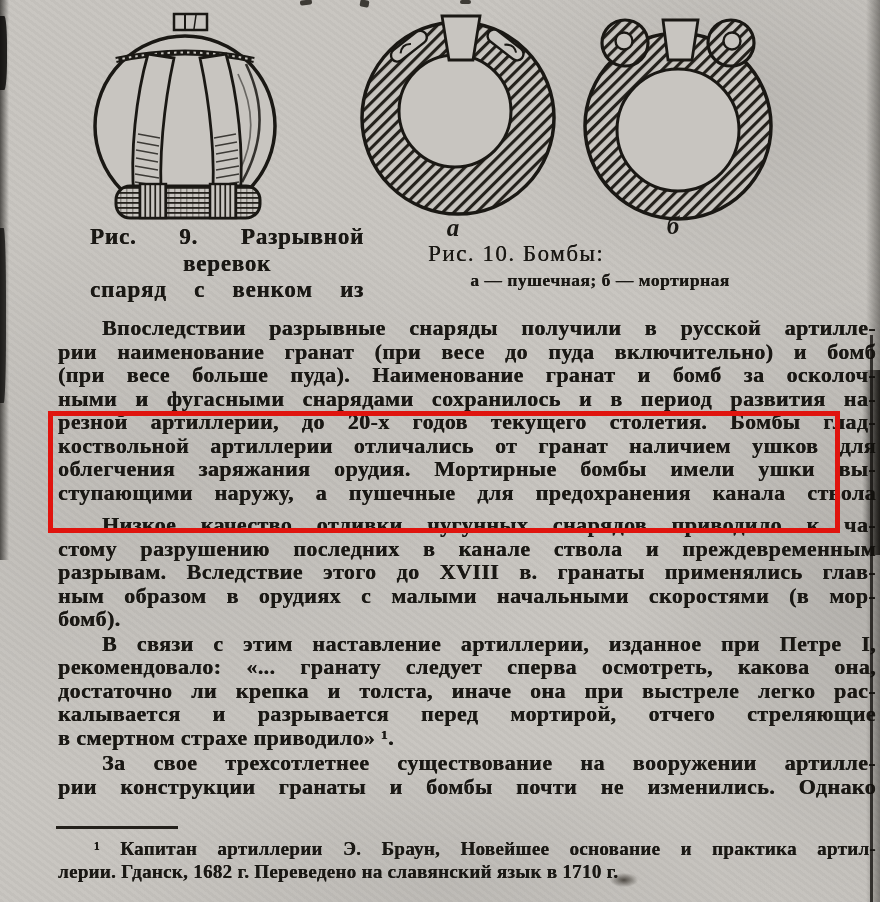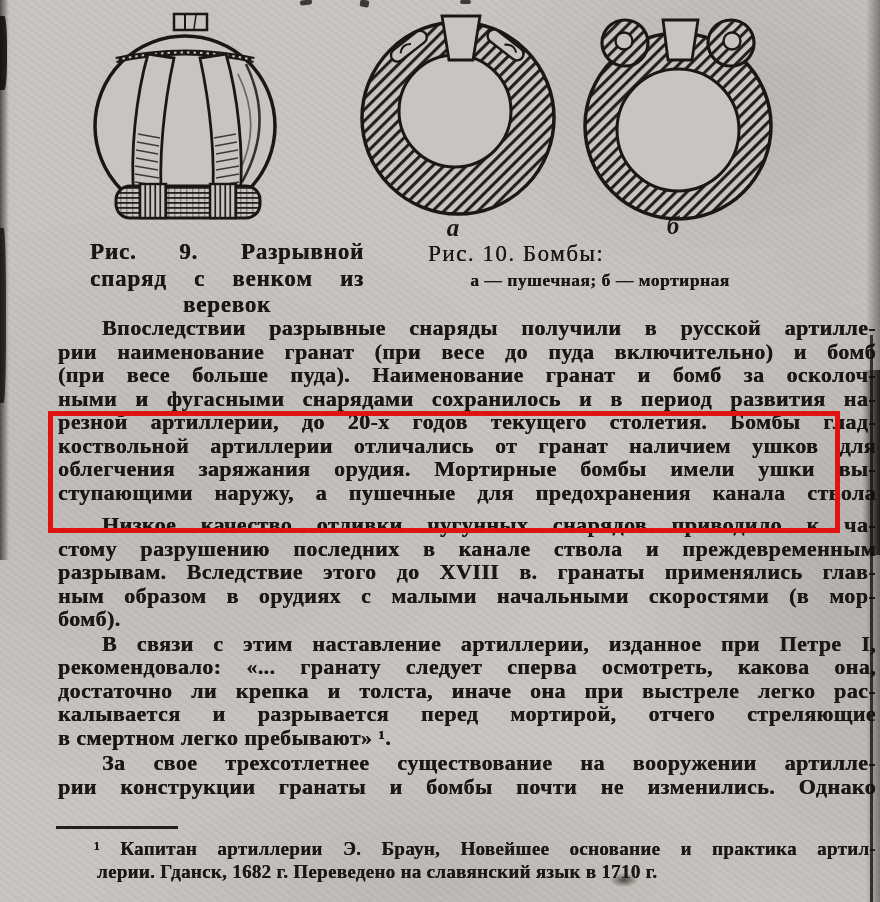--- a/index.html
+++ b/index.html
@@ -20,38 +20,38 @@
   .para{margin:0;}
   .para.m2{margin-top:9px}.para.m3{margin-top:1px}.para.m4{margin-top:2px}
   .bl{
     line-height:23.5px;font-size:22px;font-weight:700;letter-spacing:.4px;
     text-align:justify;text-align-last:justify;white-space:normal;
     text-shadow:.3px 0 0 currentColor;
   }
   .bl.last{text-align-last:left;}
   .bl.indent{text-indent:44px;}
   
-  .cap9{position:absolute;left:90px;top:239px;width:274px;}
+  .cap9{position:absolute;left:90px;top:224px;width:274px;}
   .cap9 .cl{font-size:23px;font-weight:700;line-height:26.5px;letter-spacing:.8px;
     text-align:justify;text-align-last:justify;text-shadow:.3px 0 0 currentColor;}
   .cap9 .cl.center{text-align:center;text-align-last:center;}
   .cap10t{position:absolute;left:428px;top:241px;width:284px;font-size:23px;font-weight:400;
     letter-spacing:1.5px;text-align:left;text-shadow:.3px 0 0 currentColor;}
   .cap10s{position:absolute;left:420px;top:270px;width:360px;font-size:17.5px;font-weight:700;
     letter-spacing:.5px;text-align:center;text-shadow:.2px 0 0 currentColor;}
   .ringlabel{position:absolute;width:34px;text-align:center;font-size:25px;font-weight:700;
     font-style:italic;}
   .la{left:436px;top:214px;} .lb{left:656px;top:212px;}
   
   .footsep{position:absolute;left:56px;top:826px;width:122px;height:3px;background:#23201b;}
   .footnote{position:absolute;left:58px;top:837px;width:818px;}
   .fl{font-size:19px;font-weight:700;line-height:23px;letter-spacing:.3px;
     text-align:justify;text-align-last:justify;text-shadow:.2px 0 0 currentColor;}
   .fl.indent{text-indent:36px;}
-  .fl.last{text-align-last:left;margin-left:39px;}
+  .fl.last{text-align-last:left;}
   
   .hlbox{position:absolute;left:48px;top:411px;width:792px;height:122px;box-sizing:border-box;
     border:5px solid #e0140e;z-index:5;}
   
   .fig{position:absolute;}
   .f9{left:88px;top:12px;width:200px;height:212px;}
   .f10a{left:358px;top:12px;width:200px;height:210px;}
   .f10b{left:578px;top:16px;width:200px;height:206px;}
   
   .edge{position:absolute;pointer-events:none;}
@@ -141,22 +141,22 @@
     <circle cx="154" cy="25" r="8.5" fill="#c8c5c0" stroke="#1a1814" stroke-width="2.4"></circle>
     <polygon points="85,4 120,4 114,44 90,44" fill="#c8c5c0" stroke="#1a1814" stroke-width="2.8"></polygon>
     <circle cx="100" cy="114" r="61" fill="#c8c5c0" stroke="#1a1814" stroke-width="3"></circle>
   </svg>
 
   <div class="ringlabel la">а</div>
   <div class="ringlabel lb">б</div>
 
   <div class="cap9">
     <div class="cl">Рис. 9. Разрывной</div>
+    <div class="cl center">веревок</div>
     <div class="cl">спаряд с венком из</div>
-    <div class="cl center">веревок</div>
   </div>
   <div class="cap10t">Рис. 10. Бомбы:</div>
   <div class="cap10s">а — пушечная; б — мортирная</div>
 
   <div class="bodytext">
     <div class="para">
       <div class="bl indent">Впоследствии разрывные снаряды получили в русской артилле-</div>
       <div class="bl">рии наименование гранат (при весе до пуда включительно) и бомб</div>
       <div class="bl">(при весе больше пуда). Наименование гранат и бомб за осколоч-</div>
       <div class="bl">ными и фугасными снарядами сохранилось и в период развития на-</div>
@@ -170,21 +170,21 @@
       <div class="bl">стому разрушению последних в канале ствола и преждевременным</div>
       <div class="bl">разрывам. Вследствие этого до XVIII в. гранаты применялись глав-</div>
       <div class="bl">ным образом в орудиях с малыми начальными скоростями (в мор-</div>
       <div class="bl last">бомб).</div>
     </div>
     <div class="para m3">
       <div class="bl indent">В связи с этим наставление артиллерии, изданное при Петре I,</div>
       <div class="bl">рекомендовало: «... гранату следует сперва осмотреть, какова она,</div>
       <div class="bl">достаточно ли крепка и толста, иначе она при выстреле легко рас-</div>
       <div class="bl">калывается и разрывается перед мортирой, отчего стреляющие</div>
-      <div class="bl last">в смертном легко пребывают» ¹.</div>
+      <div class="bl last">в смертном страхе приводило» ¹.</div>
     </div>
     <div class="para m4">
       <div class="bl indent">За свое трехсотлетнее существование на вооружении артилле-</div>
       <div class="bl">рии конструкции гранаты и бомбы почти не изменились. Однако</div>
     </div>
   </div>
 
   <div class="footsep"></div>
   <div class="footnote">
     <div class="fl indent">¹ Капитан артиллерии Э. Браун, Новейшее основание и практика артил-</div>

